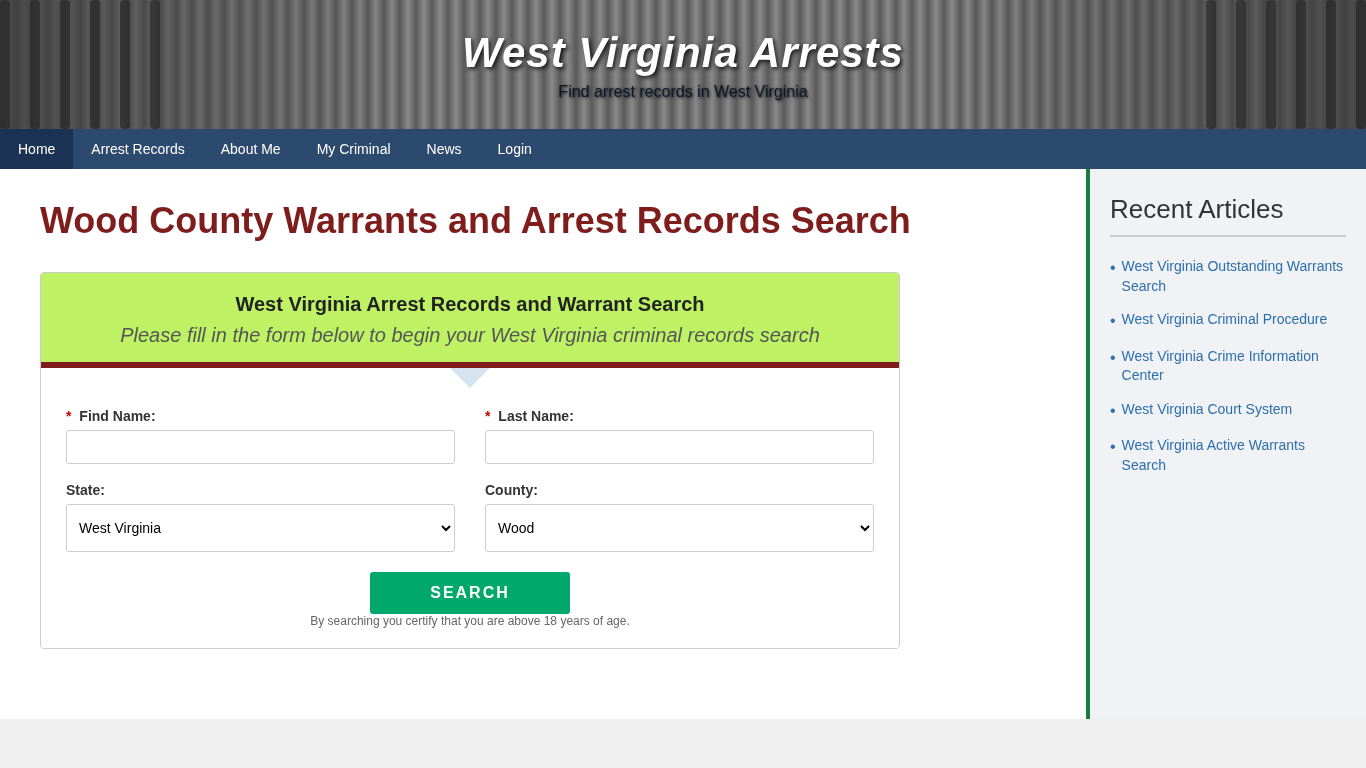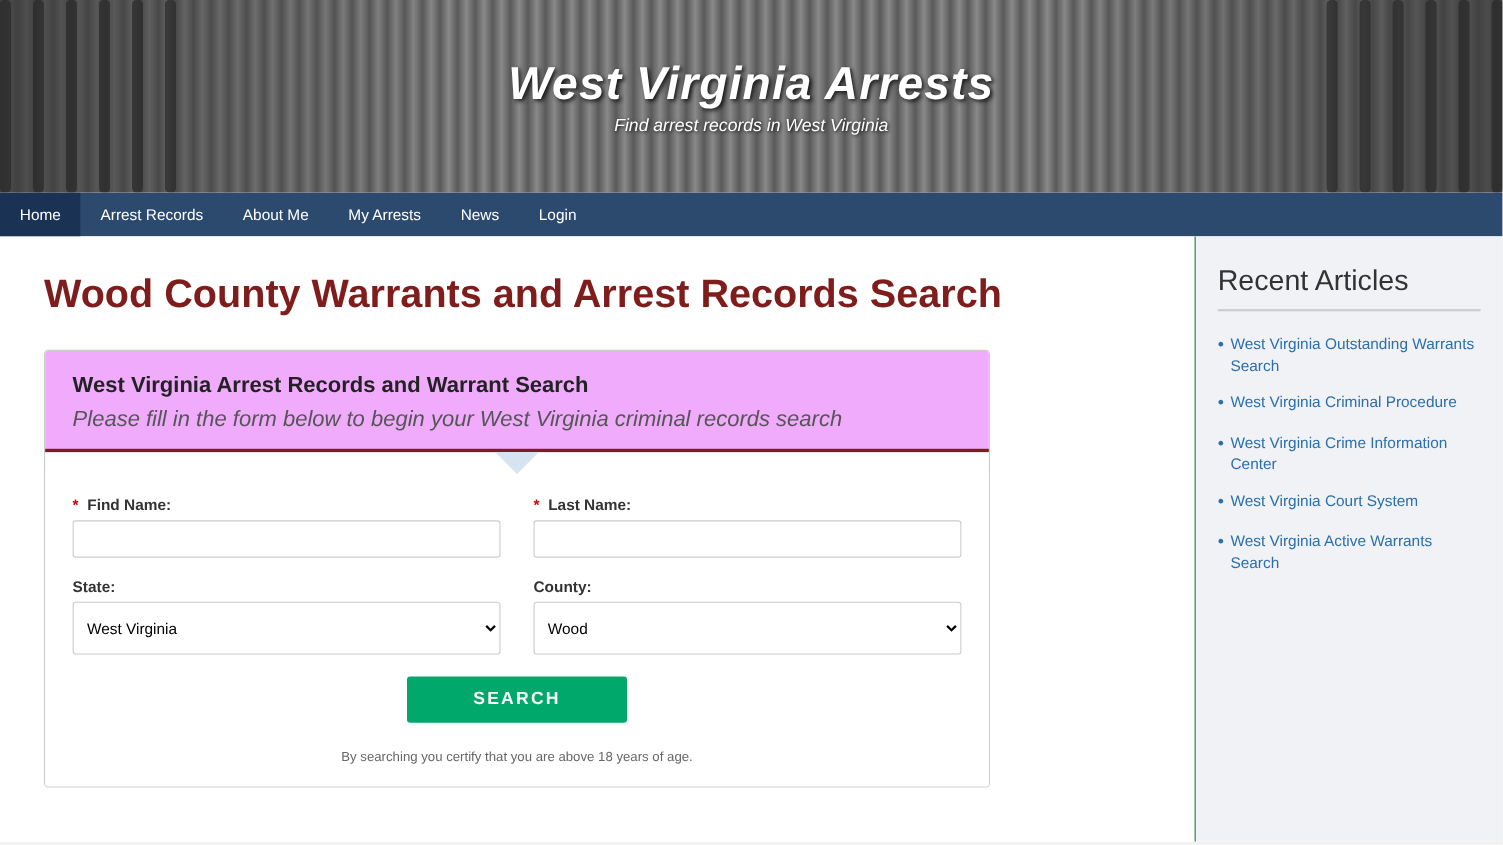--- a/index.html
+++ b/index.html
@@ -1,21 +1,21 @@
 <!DOCTYPE html>
 <html><head>
   <meta charset="utf-8">
   <style>
     * { margin: 0; padding: 0; box-sizing: border-box; }
     body { font-family: Arial, sans-serif; background: #f0f0f0; width: 1366px; min-height: 768px; }
 
     
     .hero {
       width: 100%;
-      height: 175px;
+      height: 129px;
       background: #888;
       position: relative;
       overflow: hidden;
       display: flex;
       align-items: center;
       justify-content: center;
     }
     .hero-bg {
       position: absolute;
       top: 0; left: 0; right: 0; bottom: 0;
@@ -54,24 +54,23 @@
     .hero-title {
       font-size: 42px;
       font-style: italic;
       font-weight: bold;
       color: white;
       text-shadow: 2px 2px 4px rgba(0,0,0,0.8);
       letter-spacing: 1px;
     }
     .hero-subtitle {
       font-size: 16px;
-      color: #ffffff;
+      color: #0f172a;
       margin-top: 6px;
       text-shadow: 1px 1px 3px rgba(0,0,0,0.8);
-      font-style: italic;
     }
 
     
     nav {
       background: #2c4a6e;
       width: 100%;
       height: 40px;
       display: flex;
       align-items: stretch;
     }
@@ -113,23 +112,24 @@
     }
 
     
     .search-box {
       border: 1px solid #ccc;
       border-radius: 4px;
       overflow: hidden;
       max-width: 860px;
     }
     .search-box-header {
-      background: #f0abfc;
+      background: #bef264;
       padding: 20px 25px 15px;
-      border-bottom: 3px solid #7f1d1d;
+      border-bottom: 6px solid #7f1d1d;
+      text-align: center;
     }
     .search-box-header h2 {
       font-size: 20px;
       font-weight: bold;
       color: #222;
       margin-bottom: 8px;
     }
     .search-box-header p {
       font-size: 20px;
       color: #555;
@@ -204,29 +204,29 @@
       letter-spacing: 2px;
       border-radius: 3px;
       cursor: pointer;
       text-transform: uppercase;
     }
 
     .search-disclaimer {
       text-align: center;
       font-size: 12px;
       color: #666;
-      margin-top: 24px;
+      margin-top: 0;
     }
 
     
     .sidebar {
       width: 280px;
       background: #f0f2f5;
       padding: 25px 20px;
-      border-left: 1px solid #15803d;
+      border-left: 4px solid #15803d;
     }
     .sidebar-title {
       font-size: 26px;
       color: #333;
       margin-bottom: 20px;
       font-weight: normal;
       border-bottom: 2px solid #ccc;
       padding-bottom: 10px;
     }
     .sidebar ul {
@@ -278,21 +278,21 @@
   <div class="hero-text">
     <div class="hero-title">West Virginia Arrests</div>
     <div class="hero-subtitle">Find arrest records in West Virginia</div>
   </div>
 </div>
 
 <nav>
   <a class="home" href="#">Home</a>
   <a href="#">Arrest Records</a>
   <a href="#">About Me</a>
-  <a href="#">My Arrests</a>
+  <a href="#">My Criminal</a>
   <a href="#">News</a>
   <a href="#">Login</a>
 </nav>
 
 <div class="main-wrapper">
   <div class="content">
     <h1 class="page-title">Wood County Warrants and Arrest Records Search</h1>
 
     <div class="search-box">
       <div class="search-box-header">

